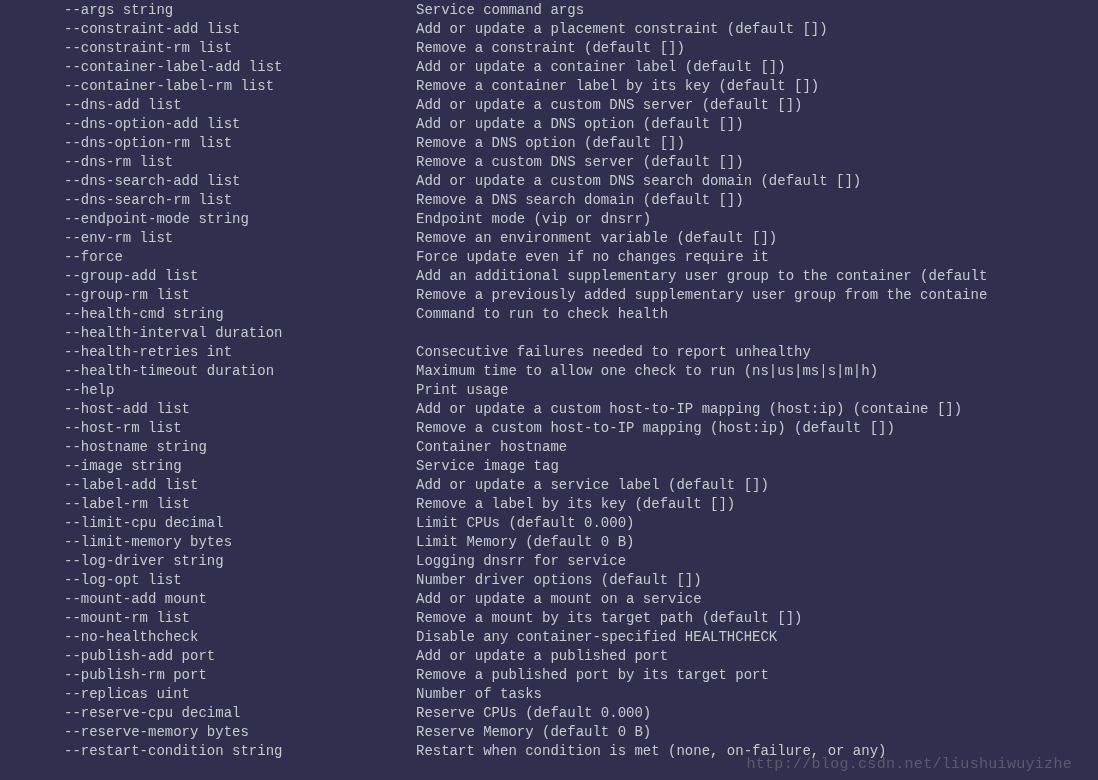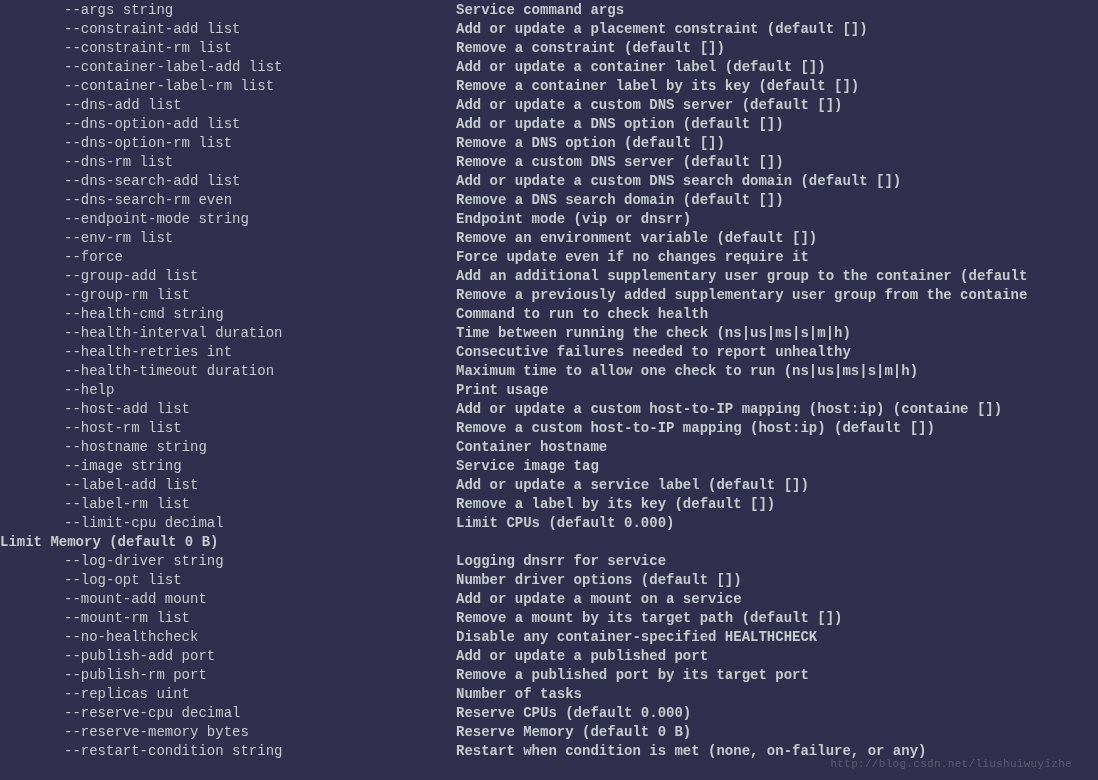--- a/index.html
+++ b/index.html
@@ -18,37 +18,35 @@
       height: 780px;
       overflow: hidden;
       position: relative;
     }
     .terminal-content {
       padding-top: 1px;
       white-space: nowrap;
     }
     .option-line {
       display: flex;
-      gap: 40px;
     }
     .flag-col {
       padding-left: 64px;
       width: 416px;
       flex-shrink: 0;
     }
     .desc-col {
       flex: 1;
-      font-weight: bold;
     }
     .watermark {
       position: absolute;
       bottom: 6px;
       right: 26px;
       color: rgba(197, 204, 204, 0.28);
-      font-size: 11px;
+      font-size: 15px;
       letter-spacing: 0.3px;
     }
   </style>
 </head>
 <body>
 
 <div class="terminal-content" id="terminal-lines">
     <div class="option-line">
       <span class="flag-col">--args string</span>
       <span class="desc-col">Service command args</span>
@@ -83,21 +81,21 @@
     </div>
     <div class="option-line">
       <span class="flag-col">--dns-rm list</span>
       <span class="desc-col">Remove a custom DNS server (default [])</span>
     </div>
     <div class="option-line">
       <span class="flag-col">--dns-search-add list</span>
       <span class="desc-col">Add or update a custom DNS search domain (default [])</span>
     </div>
     <div class="option-line">
-      <span class="flag-col">--dns-search-rm even</span>
+      <span class="flag-col">--dns-search-rm list</span>
       <span class="desc-col">Remove a DNS search domain (default [])</span>
     </div>
     <div class="option-line">
       <span class="flag-col">--endpoint-mode string</span>
       <span class="desc-col">Endpoint mode (vip or dnsrr)</span>
     </div>
     <div class="option-line">
       <span class="flag-col">--env-rm list</span>
       <span class="desc-col">Remove an environment variable (default [])</span>
     </div>
@@ -112,21 +110,20 @@
     <div class="option-line">
       <span class="flag-col">--group-rm list</span>
       <span class="desc-col">Remove a previously added supplementary user group from the containe</span>
     </div>
     <div class="option-line">
       <span class="flag-col">--health-cmd string</span>
       <span class="desc-col">Command to run to check health</span>
     </div>
     <div class="option-line">
       <span class="flag-col">--health-interval duration</span>
-      <span class="desc-col">Time between running the check (ns|us|ms|s|m|h)</span>
     </div>
     <div class="option-line">
       <span class="flag-col">--health-retries int</span>
       <span class="desc-col">Consecutive failures needed to report unhealthy</span>
     </div>
     <div class="option-line">
       <span class="flag-col">--health-timeout duration</span>
       <span class="desc-col">Maximum time to allow one check to run (ns|us|ms|s|m|h)</span>
     </div>
     <div class="option-line">
@@ -155,20 +152,21 @@
     </div>
     <div class="option-line">
       <span class="flag-col">--label-rm list</span>
       <span class="desc-col">Remove a label by its key (default [])</span>
     </div>
     <div class="option-line">
       <span class="flag-col">--limit-cpu decimal</span>
       <span class="desc-col">Limit CPUs (default 0.000)</span>
     </div>
     <div class="option-line">
+      <span class="flag-col">--limit-memory bytes</span>
       <span class="desc-col">Limit Memory (default 0 B)</span>
     </div>
     <div class="option-line">
       <span class="flag-col">--log-driver string</span>
       <span class="desc-col">Logging dnsrr for service</span>
     </div>
     <div class="option-line">
       <span class="flag-col">--log-opt list</span>
       <span class="desc-col">Number driver options (default [])</span>
     </div>

